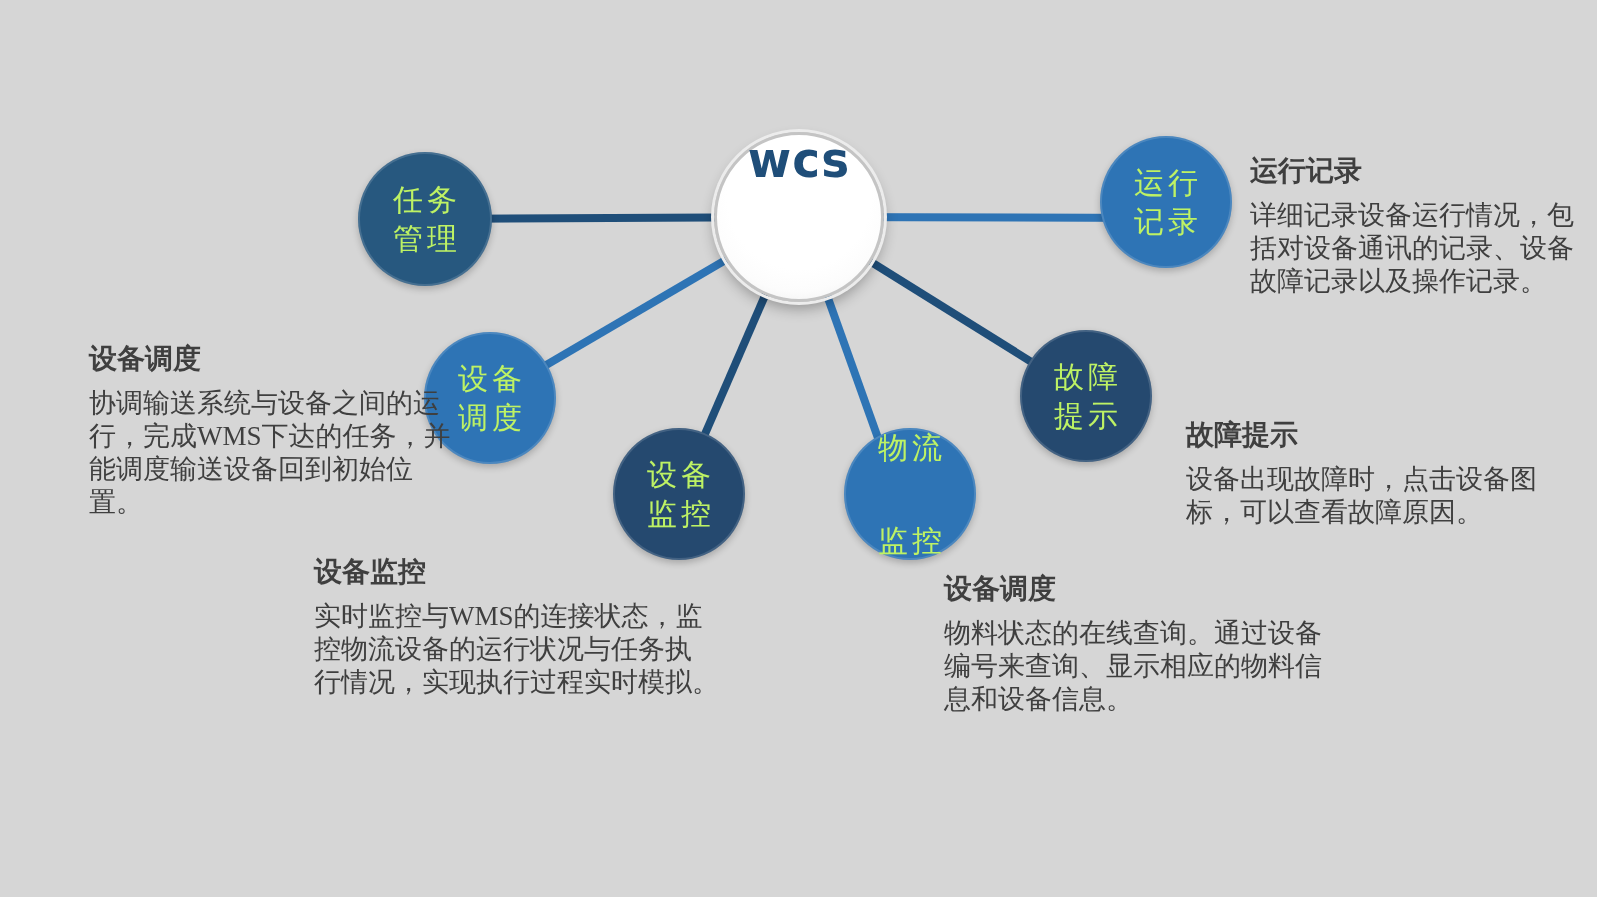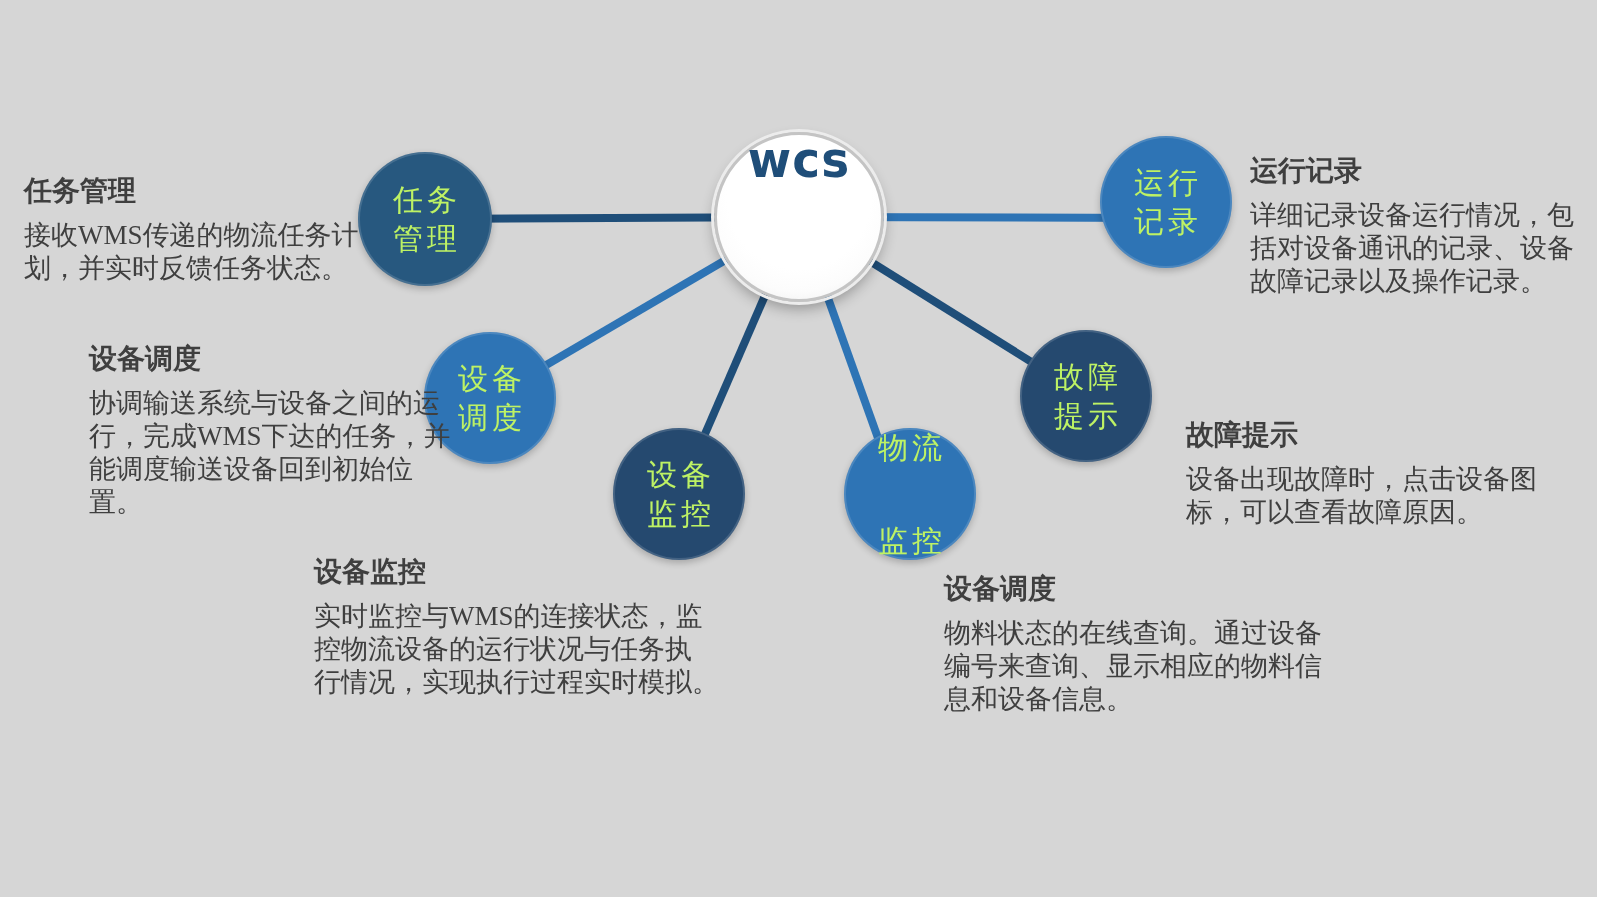--- a/index.html
+++ b/index.html
@@ -133,25 +133,20 @@
 
   <div class="node node-oplog" style="background: rgb(46, 116, 181);">
     <span class="node-line">运行</span>
     <span class="node-line">记录</span>
   </div>
 
   <div class="center-circle">
     <span class="center-label" style="color: rgb(31, 78, 121);">WCS</span>
   </div>
 
-  <div class="text-block block-task">
-    <div class="block-title">任务管理</div>
-    <div class="block-line">接收WMS传递的物流任务计</div>
-    <div class="block-line">划，并实时反馈任务状态。</div>
-  </div>
 
   <div class="text-block block-sched">
     <div class="block-title">设备调度</div>
     <div class="block-line">协调输送系统与设备之间的运</div>
     <div class="block-line">行，完成WMS下达的任务，并</div>
     <div class="block-line">能调度输送设备回到初始位</div>
     <div class="block-line">置。</div>
   </div>
 
   <div class="text-block block-equip-mon">

